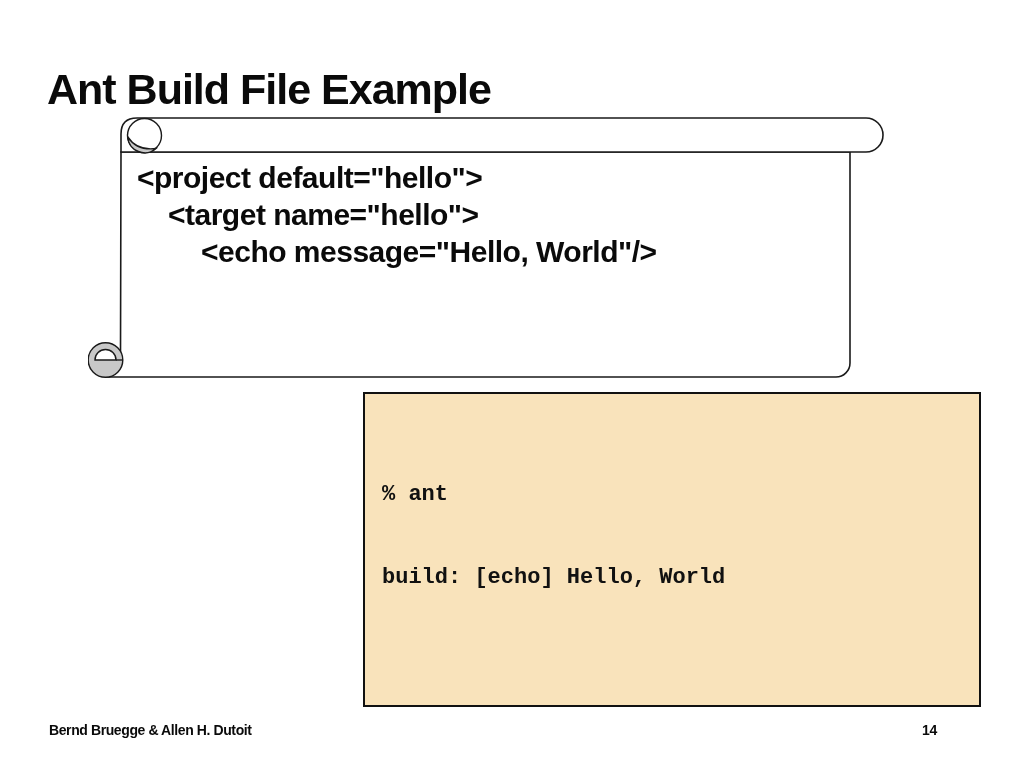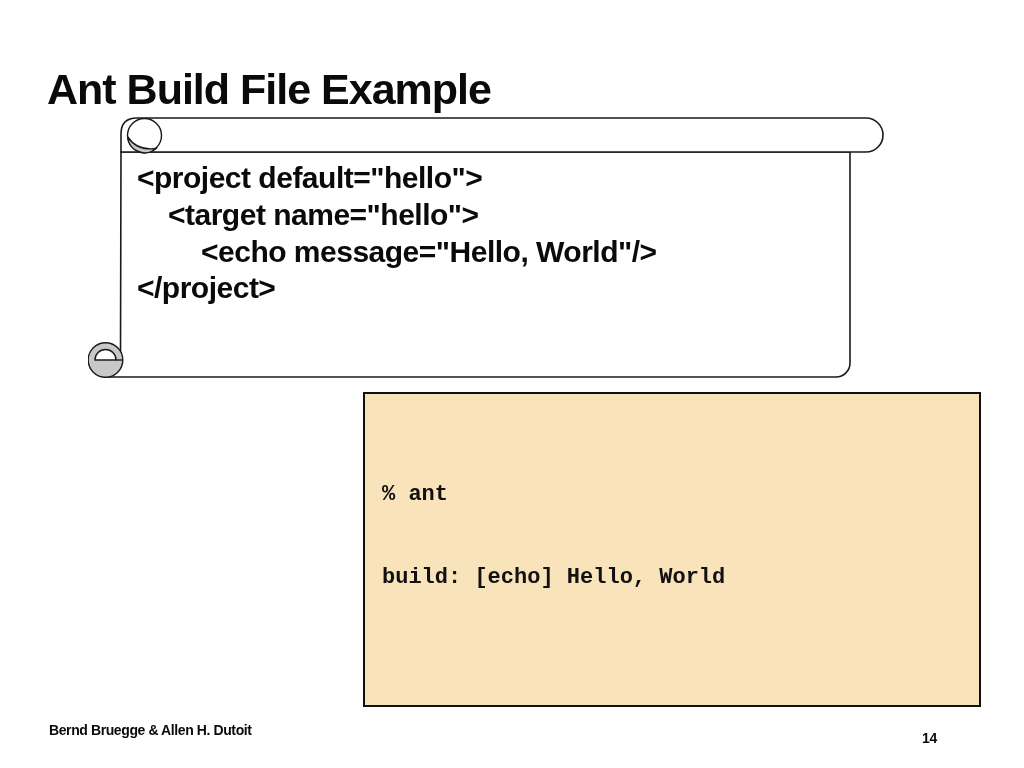--- a/index.html
+++ b/index.html
@@ -39,21 +39,21 @@
     font-size:22px; font-weight:bold; line-height:27.6px;
     white-space:pre; color:#111;
   }
   .footer {
     position:absolute; left:0; top:722px; width:1004px; height:20px;
     font-size:14px; font-weight:bold; letter-spacing:-0.4px;
     color:#0a0a0a;
   }
   .f-authors { position:absolute; left:49px;  top:0; white-space:nowrap; }
   .f-book    { position:absolute; left:370px; top:0; white-space:nowrap; }
-  .f-page    { position:absolute; left:922px; top:8px; white-space:nowrap; }
+  .f-page    { position:absolute; left:922px; top:0; white-space:nowrap; }
   .scroll-stroke { fill:#ffffff; stroke:#1a1a1a; stroke-width:1.6; }
   .curl-gray  { fill:var(--curl-gray,#C8C8C8); stroke:#1a1a1a; stroke-width:1.4; }
   .curl-white { fill:#ffffff; stroke:#1a1a1a; stroke-width:1.4; }
   .curl-line  { stroke:#1a1a1a; stroke-width:1.4; fill:none; }
 </style>
 </head>
 <body>
 
 <div class="slide">
 
@@ -70,21 +70,20 @@
 
     <circle class="curl-gray" cx="17.5" cy="248" r="17.3"></circle>
     <path class="curl-white" d="M 7 248 A 10.5 10.5 0 0 1 28 248 Z"></path>
     <path class="curl-line" d="M 28 248 H 34.8"></path>
   </svg>
 
   <div class="code">
     <div class="ind0">&lt;project default="hello"&gt;</div>
     <div class="ind1">&lt;target name="hello"&gt;</div>
     <div class="ind2">&lt;echo message="Hello, World"/&gt;</div>
-    <div class="ind0">&lt;/project&gt;</div>
   </div>
 
 
   <div class="terminal">
     <div class="terminal-text">
       <div>% ant</div>
       <div>build: [echo] Hello, World</div>
       
     </div>
   </div>

